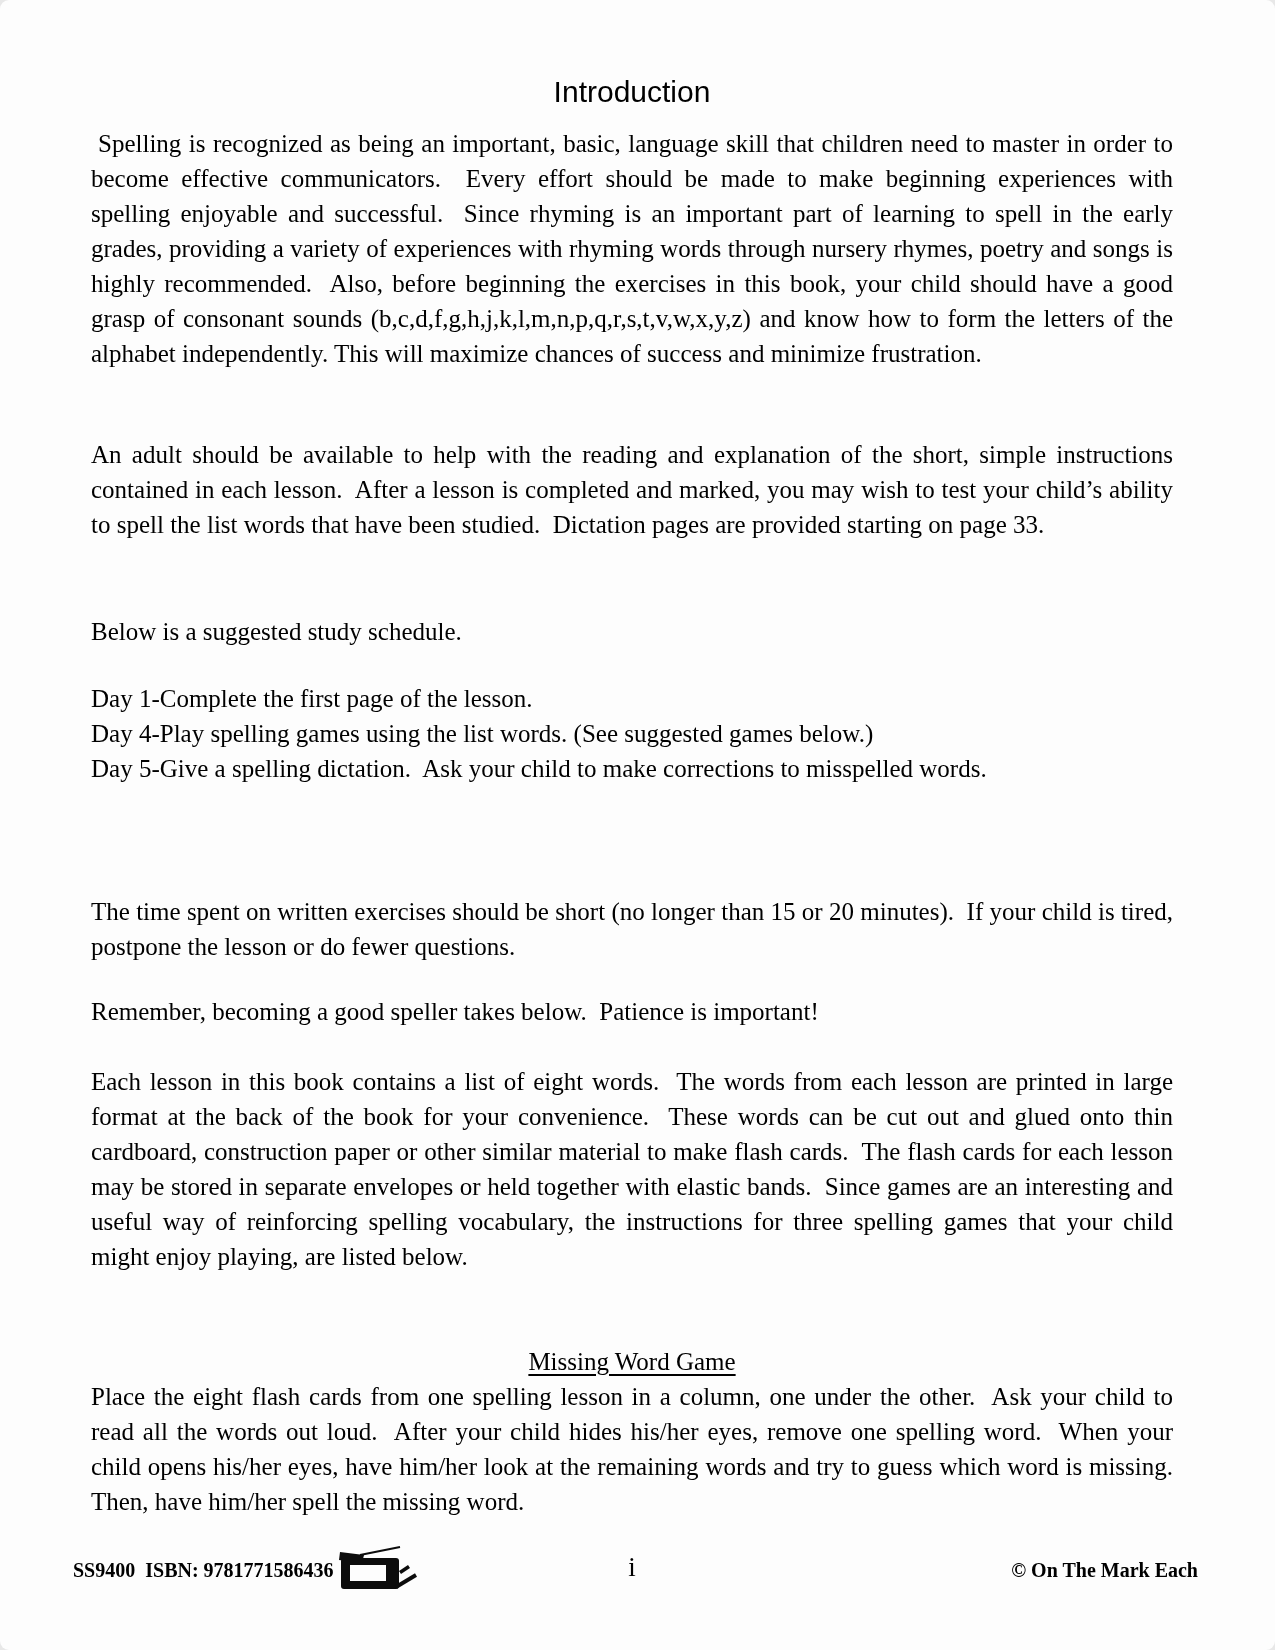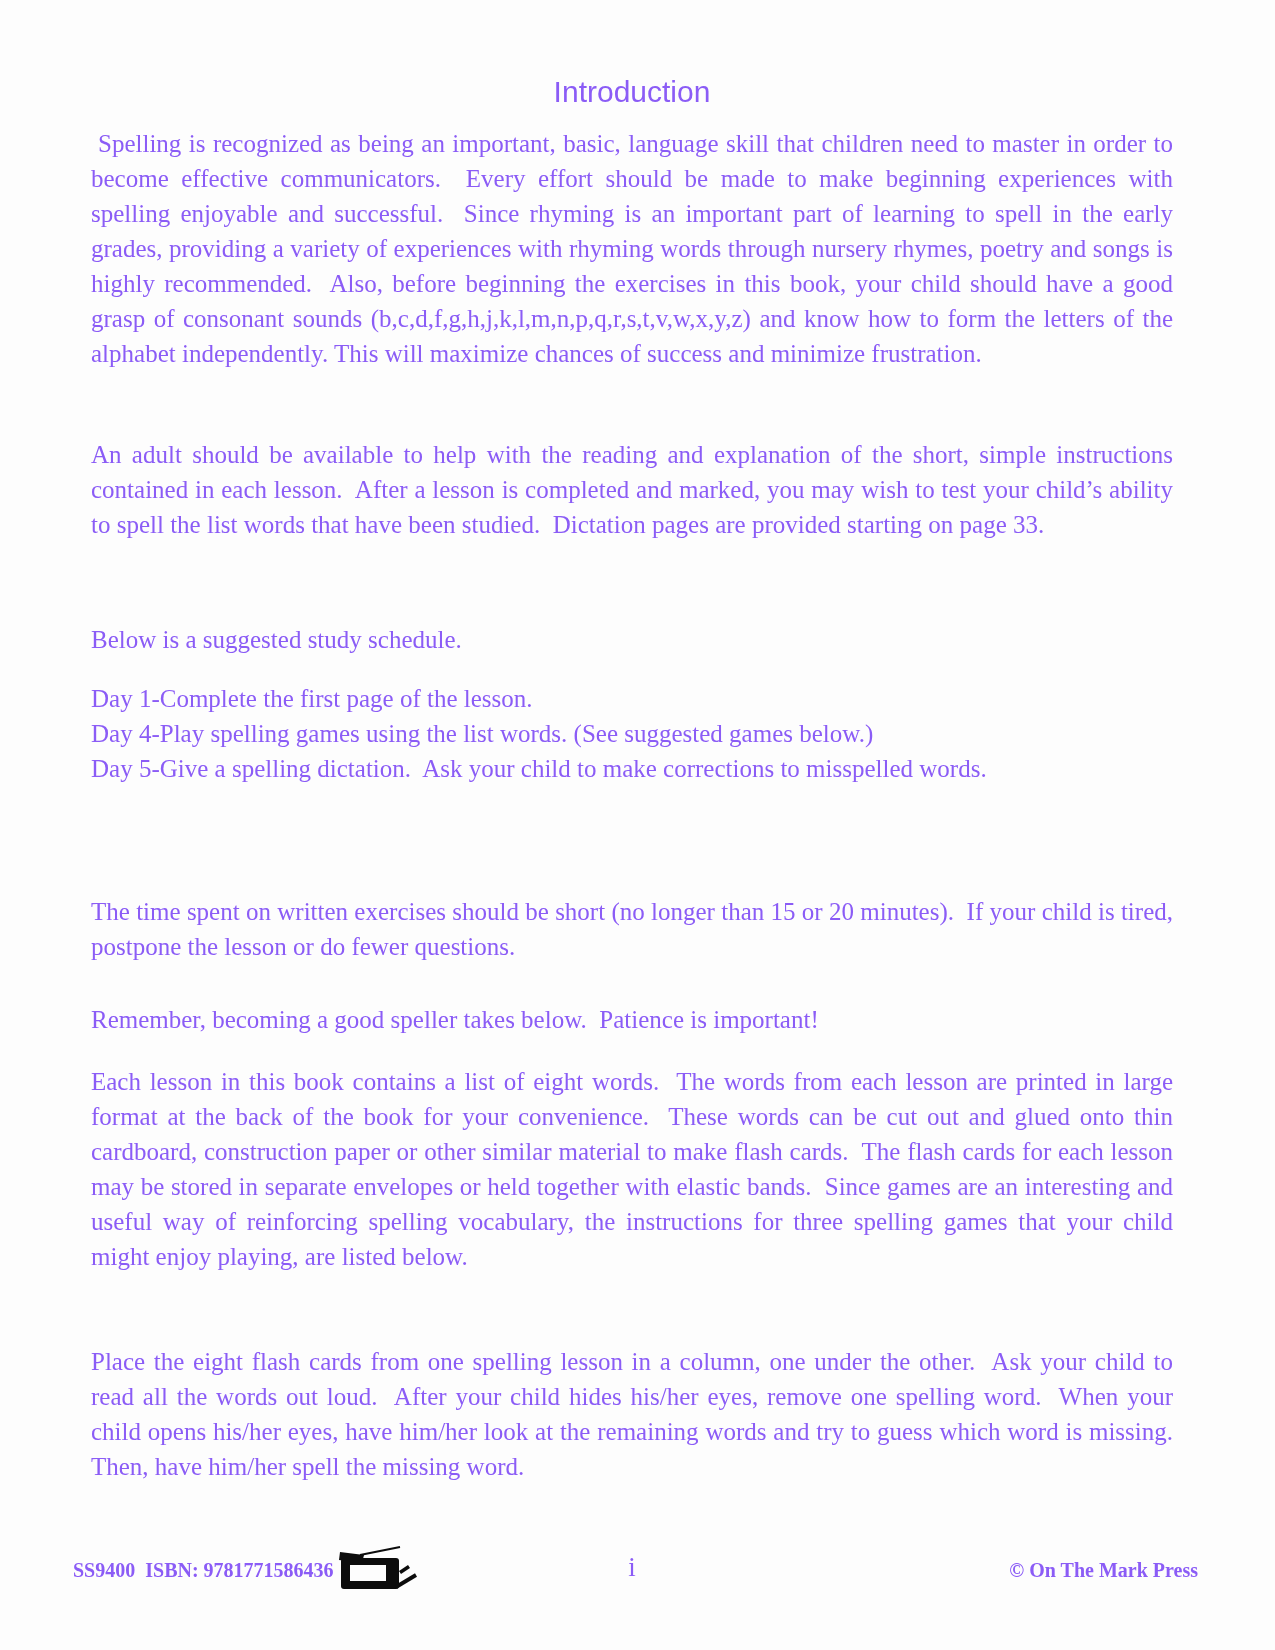--- a/index.html
+++ b/index.html
@@ -2,23 +2,24 @@
 <html><head>
 <meta charset="utf-8">
 <style>
   html, body { margin: 0; padding: 0; background: #e8e8e8; }
   .page {
     position: relative;
     width: 1275px;
     height: 1650px;
     margin: 0 auto;
     background: #fdfdfd;
-    color: #8b5cf6;
+    color: #000000;
     font-family: "Liberation Serif", serif;
     overflow: hidden;
+    border-radius: 9px;
   }
   .doc-title {
     position: absolute;
     left: 91px;
     width: 1082px;
     top: 74px;
     margin: 0;
     text-align: center;
     font-family: "Liberation Sans", sans-serif;
     font-weight: 400;
@@ -29,21 +30,21 @@
     position: absolute;
     left: 91px;
     width: 1082px;
     margin: 0;
     font-size: 25px;
     line-height: 35px;
     text-align: justify;
     white-space: pre-wrap;
   }
   .first-par { text-indent: 7px; }
-  .plain { text-align: left; margin-top: 8px; }
+  .plain { text-align: left; }
   .schedule {
     position: absolute;
     left: 91px;
     width: 1082px;
     font-size: 25px;
     line-height: 35px;
   }
   .schedule div { white-space: pre-wrap; }
   .game-heading {
     margin: 0;
@@ -120,33 +121,34 @@
     <div>Day 5-Give a spelling dictation.  Ask your child to make corrections to misspelled words.</div>
   </div>
 
   <p class="body-par" style="top:894px">The time spent on written exercises should be short (no longer than 15 or 20 minutes).  If your child is tired, postpone the lesson or do fewer questions.</p>
 
   <p class="body-par plain" style="top:994px">Remember, becoming a good speller takes below.  Patience is important!</p>
 
   <p class="body-par" style="top:1064px">Each lesson in this book contains a list of eight words.  The words from each lesson are printed in large format at the back of the book for your convenience.  These words can be cut out and glued onto thin cardboard, construction paper or other similar material to make flash cards.  The flash cards for each lesson may be stored in separate envelopes or held together with elastic bands.  Since games are an interesting and useful way of reinforcing spelling vocabulary, the instructions for three spelling games that your child might enjoy playing, are listed below.</p>
 
   <div class="game-block">
+    <h2 class="game-heading">Missing Word Game</h2>
     <p class="game-body">Place the eight flash cards from one spelling lesson in a column, one under the other.  Ask your child to read all the words out loud.  After your child hides his/her eyes, remove one spelling word.  When your child opens his/her eyes, have him/her look at the remaining words and try to guess which word is missing.  Then, have him/her spell the missing word.</p>
   </div>
 
   <div class="footer-left">
     <span>SS9400</span><span class="isbn-part">ISBN: 9781771586436</span>
   </div>
 
   <svg class="logo" viewBox="0 0 82 50" aria-hidden="true">
     <polygon points="4,8 28,11 26,19 3,16" fill="#0c0c0c"></polygon>
     <line x1="24" y1="11" x2="64" y2="3" stroke="#0c0c0c" stroke-width="2"></line>
     <rect x="5" y="14" width="58" height="31" rx="3" fill="#0c0c0c"></rect>
     <rect x="14" y="21" width="36" height="16" fill="#fdfdfd"></rect>
     <polygon points="63,27 72,21 74,24 65,30" fill="#0c0c0c"></polygon>
     <line x1="60" y1="43" x2="80" y2="31" stroke="#0c0c0c" stroke-width="4"></line>
   </svg>
 
   <div class="footer-page-num">i</div>
 
-  <div class="footer-right">© On The Mark Press</div>
+  <div class="footer-right">© On The Mark Each</div>
 
 </div>
 
 </body></html>

